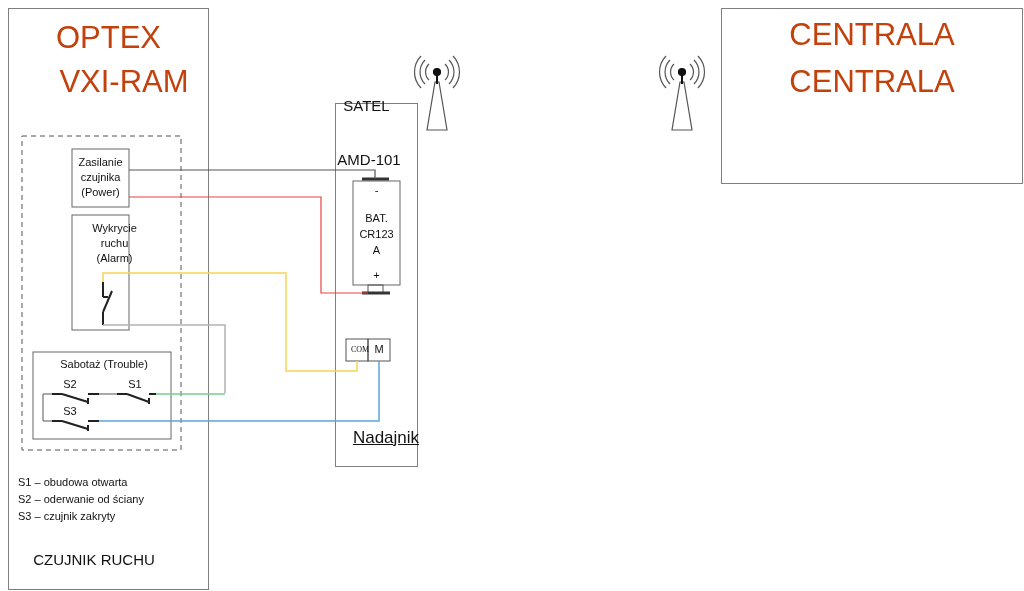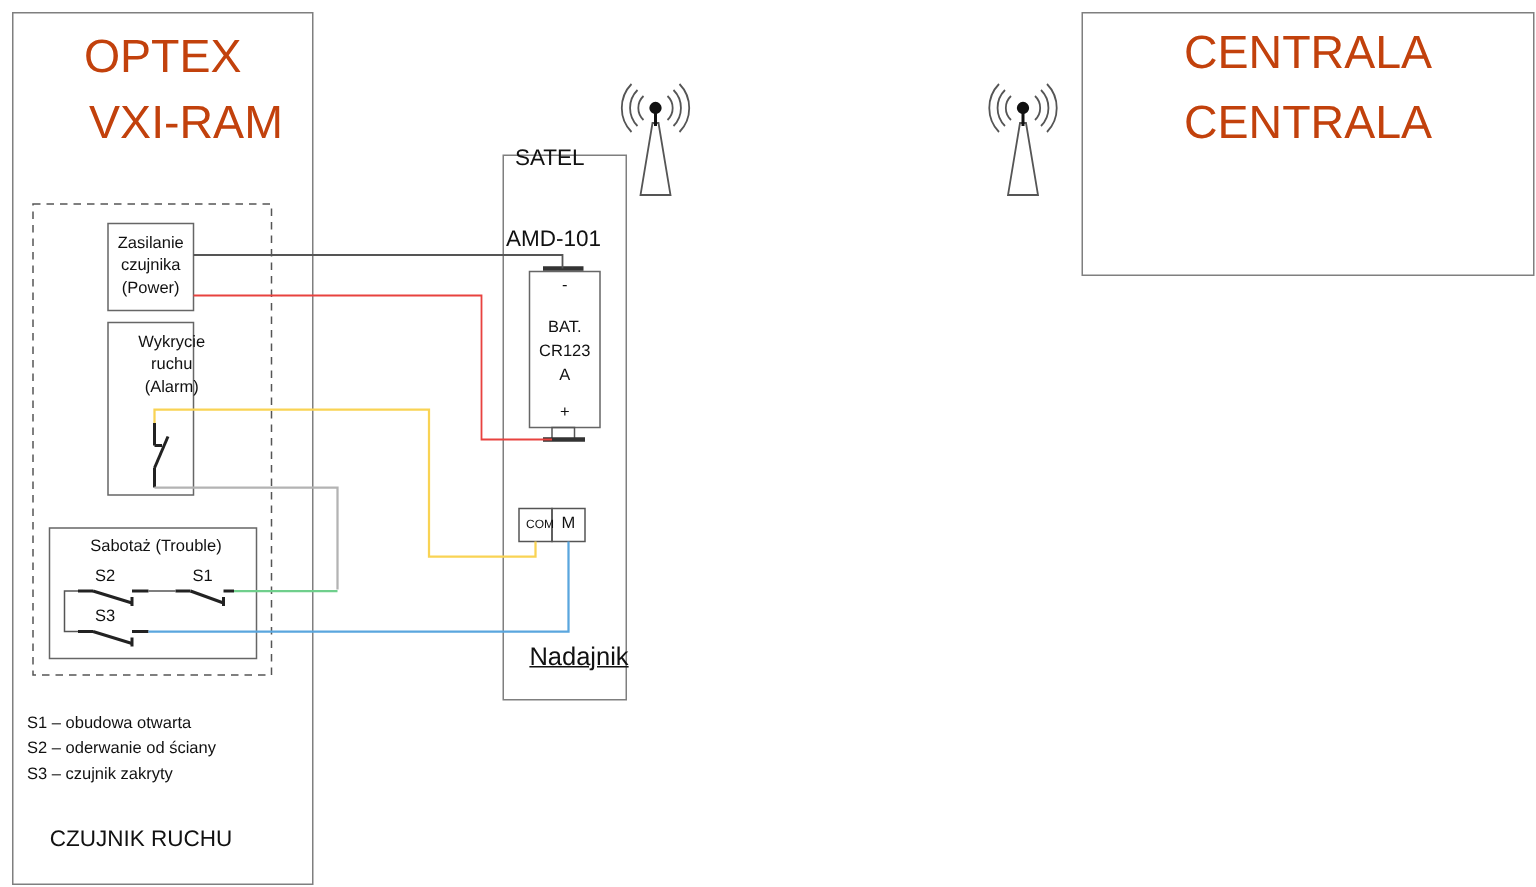--- a/index.html
+++ b/index.html
@@ -121,18 +121,18 @@
 </div>
 <div class="lbl med" style="left:8px;top:550px;width:172px;">CZUJNIK RUCHU</div>
 
 <div class="lbl med" style="left:335px;top:96px;width:63px;">SATEL</div>
 <div class="lbl med" style="left:335px;top:130px;width:68px;margin-top:20px;">AMD-101</div>
 <div class="lbl sm" style="left:353px;top:183px;width:47px;">-</div>
 <div class="lbl sm" style="left:353px;top:210px;width:47px;line-height:16px;">BAT.
 CR123
 A</div>
 <div class="lbl sm" style="left:353px;top:268px;width:47px;">+</div>
-<div class="lbl" style="left:346px;top:344px;width:28px;font-size:8px;line-height:12px;">COM</div>
+<div class="lbl" style="left:346px;top:344px;width:28px;font-size:8px;line-height:12px;font-family:Liberation Serif, serif;">COM</div>
 <div class="lbl sm" style="left:368px;top:342px;width:22px;">M</div>
 <div class="lbl" style="left:335px;top:427px;width:102px;font-size:17px;line-height:22px;text-decoration:underline;">Nadajnik</div>
 
 <div class="lbl big" style="left:721px;top:17px;width:302px;">CENTRALA</div>
 <div class="lbl big" style="left:721px;top:64px;width:302px;">CENTRALA</div>
 
 </body></html>

